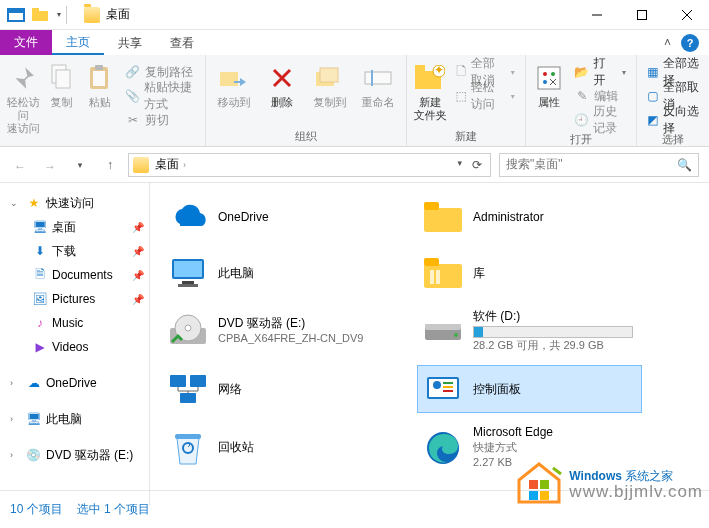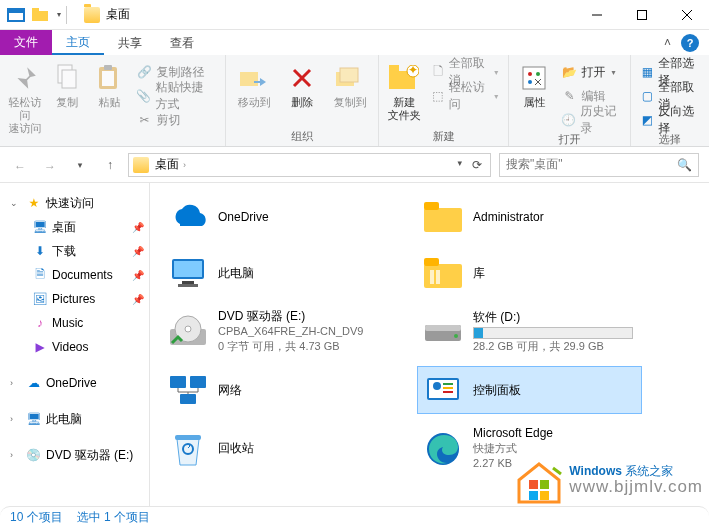--- a/index.html
+++ b/index.html
@@ -63,24 +63,24 @@
 .item { width:225px; display:flex; align-items:center; gap:10px; padding:4px 6px; }
 .item.selected { background:#cde8ff; border:1px solid #7abdff; padding:3px 5px; }
 .item .iico { width:40px; height:40px; display:flex; align-items:center; justify-content:center; }
 .item .itext { display:flex; flex-direction:column; line-height:15px; }
 .item .name { color:#000; }
 .item .sub { color:#6d6d6d; font-size:11px; }
 .drive-bar { width:160px; height:12px; border:1px solid #bfbfbf; margin-top:2px; position:relative; background:#eee;}
 .drive-bar .fill { position:absolute; left:0; top:0; bottom:0; background:#26a0da; }
 
 
-.status { position:absolute; left:0; right:0; bottom:0; height:22px; border-top:1px solid #e5e5e5; display:flex; align-items:center; gap:14px; padding:0 10px; color:#1979ca; font-size:12px;border-radius:10px; }
-
-
-.watermark { position:absolute; right:6px; bottom:24px; display:flex; align-items:flex-start; gap:6px; opacity:.95; pointer-events:none; }
+.status { position:absolute; left:0; right:0; bottom:0; height:38px; border-top:1px solid #e5e5e5; display:flex; align-items:center; gap:14px; padding:0 10px; color:#1979ca; font-size:12px; }
+
+
+.watermark { position:absolute; right:6px; bottom:24px; display:flex; align-items:center; gap:6px; opacity:.95; pointer-events:none; }
 .wm-logo { width:48px;height:42px; }
 .wm-text { display:flex; flex-direction:column; line-height:16px; }
 .wm-text .t1 { color:#0067b8; font-size:15px; }
 .wm-text .t1 b { color:#0067b8; }
 .wm-text .t2 { color:#888; font-size:17px; letter-spacing:1px; }
 
 
 .svg-ico{display:block}
 </style>
 </head>
@@ -210,20 +210,29 @@
       </div>
       <div class="big-btn disabled">
         <div class="ico">
             <svg width="28" height="24">
               <rect x="0" y="6" width="18" height="14" fill="#ffcf47"></rect>
               <rect x="4" y="2" width="18" height="14" fill="#ffe08a" stroke="#d9a441"></rect>
             </svg>
           </div>
         <div class="lbl">复制到</div>
       </div>
+      <div class="big-btn disabled">
+        <div class="ico">
+            <svg width="28" height="20">
+              <rect x="1" y="4" width="26" height="12" fill="#fff" stroke="#888"></rect>
+              <line x1="8" y1="2" x2="8" y2="18" stroke="#1979ca" stroke-width="2"></line>
+            </svg>
+          </div>
+        <div class="lbl">重命名</div>
+      </div>
     </div>
     <div class="rgroup-label">组织</div>
   </div>
 
   <div class="rgroup">
     <div class="rgroup-body">
       <div class="big-btn">
         <div class="ico">
             <svg width="30" height="26">
               <rect y="6" width="26" height="18" fill="#ffcf47"></rect>
@@ -442,21 +451,20 @@
           <svg width="40" height="34">
             <rect x="2" y="14" width="36" height="16" rx="2" fill="#b6b6b6"></rect>
             <circle cx="20" cy="14" r="13" fill="#e8e8e8" stroke="#aaa"></circle>
             <circle cx="20" cy="14" r="3" fill="#fff" stroke="#aaa"></circle>
             <path d="M4 28l6-6 4 4" stroke="#2e9e3f" stroke-width="3" fill="none"></path>
           </svg>
         </div>
       <div class="itext">
           <span class="name">DVD 驱动器 (E:)</span>
           <span class="sub">CPBA_X64FRE_ZH-CN_DV9</span>
-          <span class="sub">0 字节 可用，共 4.73 GB</span>
         </div>
     </div>
     <div class="item">
       <div class="iico">
           <svg width="40" height="26">
             <rect x="2" y="6" width="36" height="16" rx="2" fill="#9a9a9a"></rect>
             <rect x="2" y="6" width="36" height="6" rx="2" fill="#c8c8c8"></rect>
             <circle cx="33" cy="17" r="2" fill="#3fae49"></circle>
           </svg>
         </div>

